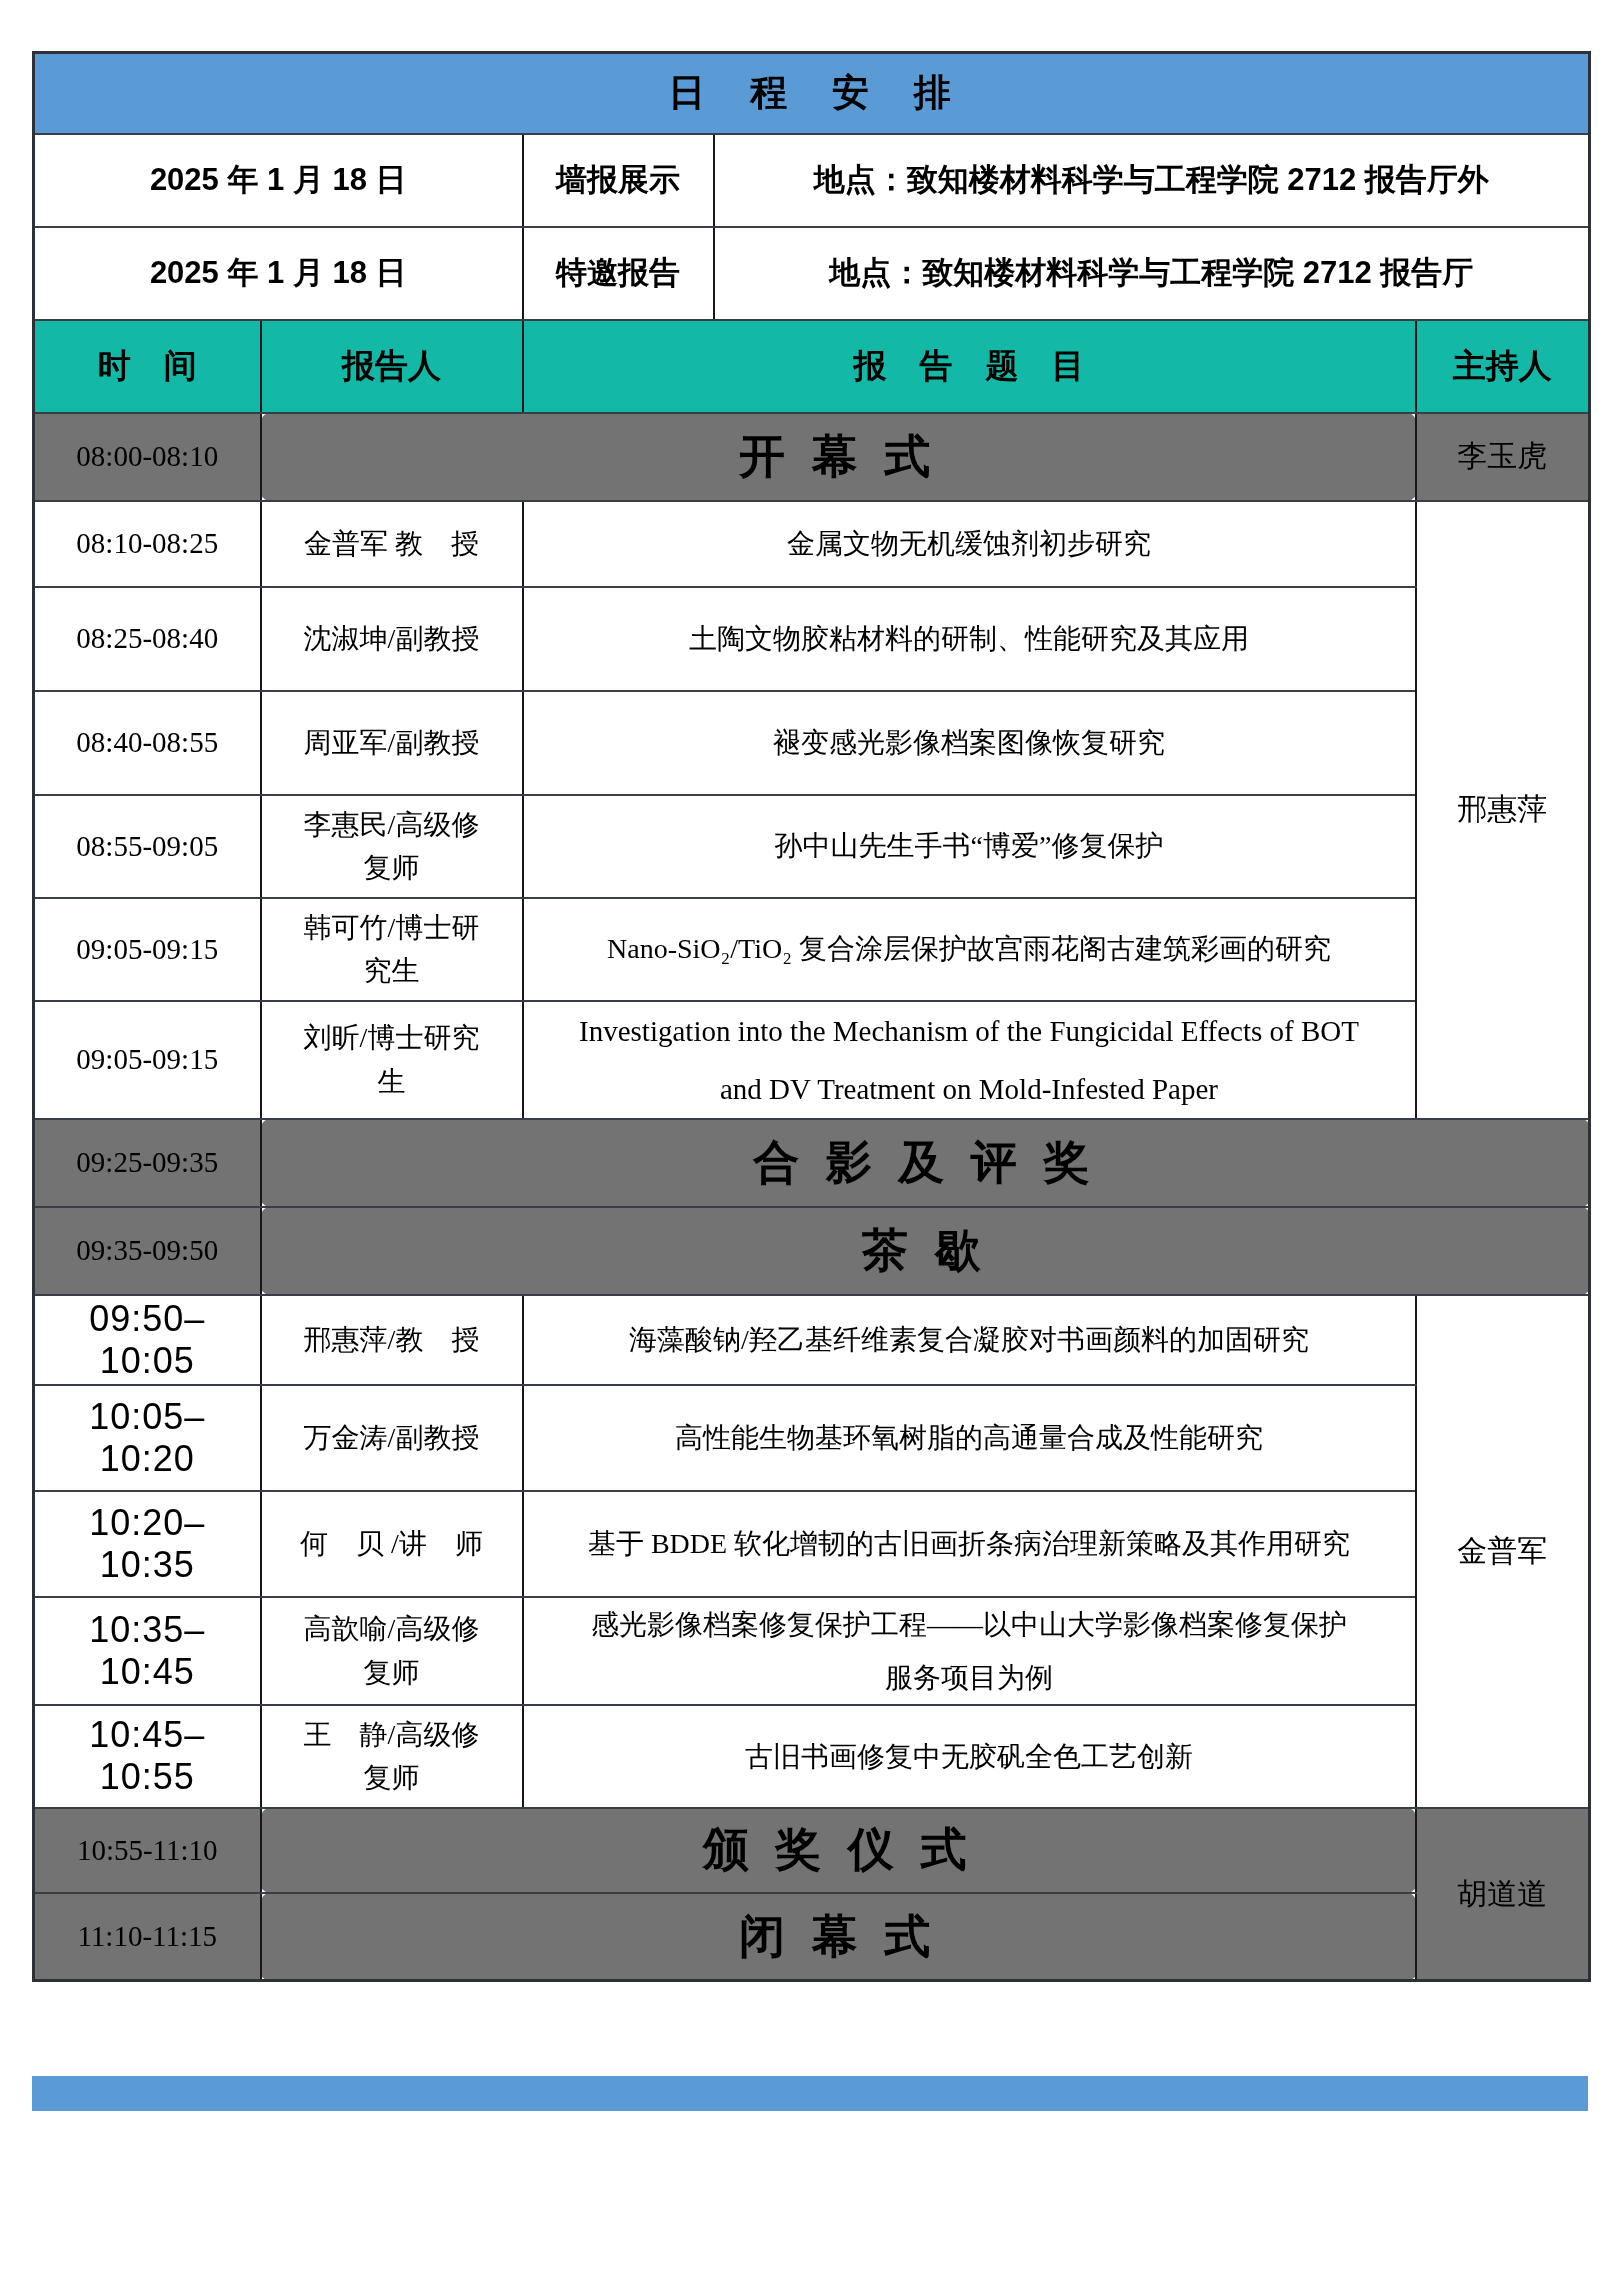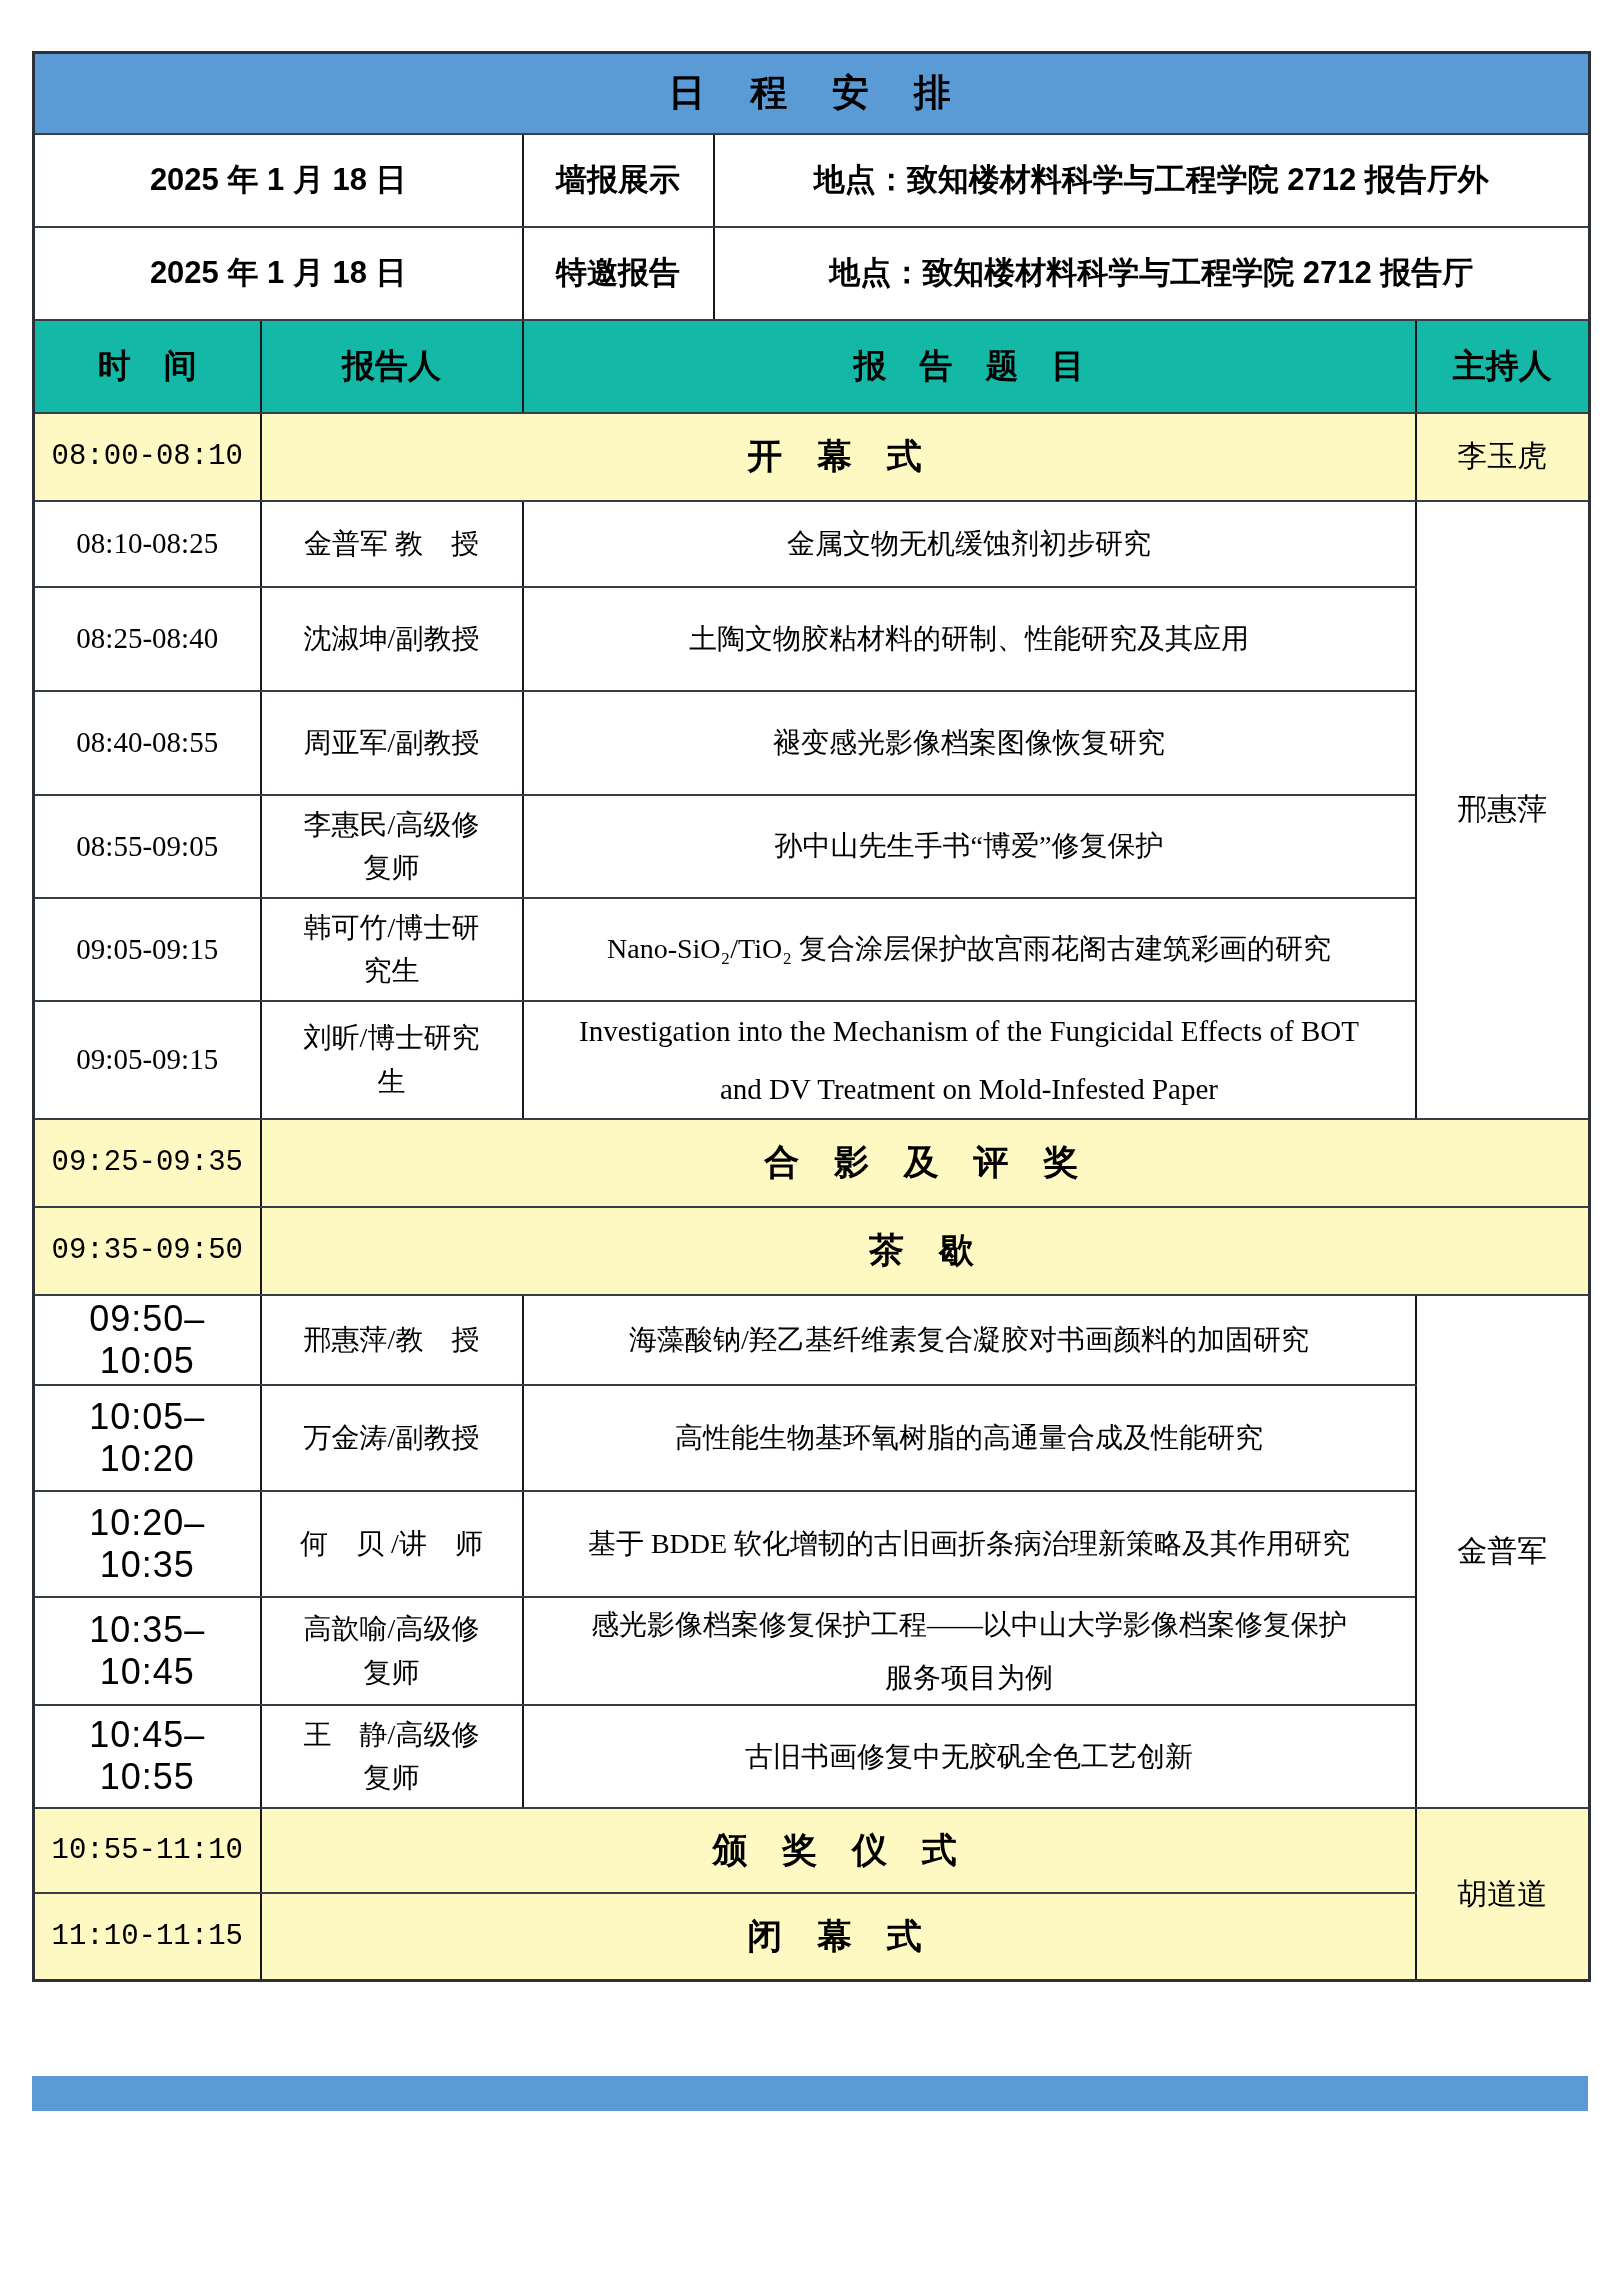--- a/index.html
+++ b/index.html
@@ -87,25 +87,26 @@
     font-size: 28px;
     white-space: pre-line;
     line-height: 1.9;
   }
   .title-en { font-size: 29px; line-height: 2.0; }
   .moderator-cell {
     font-family: "Liberation Serif", "DejaVu Serif", serif;
     font-size: 30px;
   }
   .event-cell {
-    font-size: 35px;
+    font-size: 46px;
     font-weight: bold;
     letter-spacing: 6.9px;
-  }
-  .blue-bg { background: #fef9c3; font-family: Liberation Mono, monospace; }
+    border-radius: 9px;
+  }
+  .blue-bg { background: #737373; }
 
   
   .next-page-strip {
     width: 1556px;
     height: 35px;
     margin: 94px 0 0 32px;
     background: #5B9BD5;
   }
 </style>
 </head>

